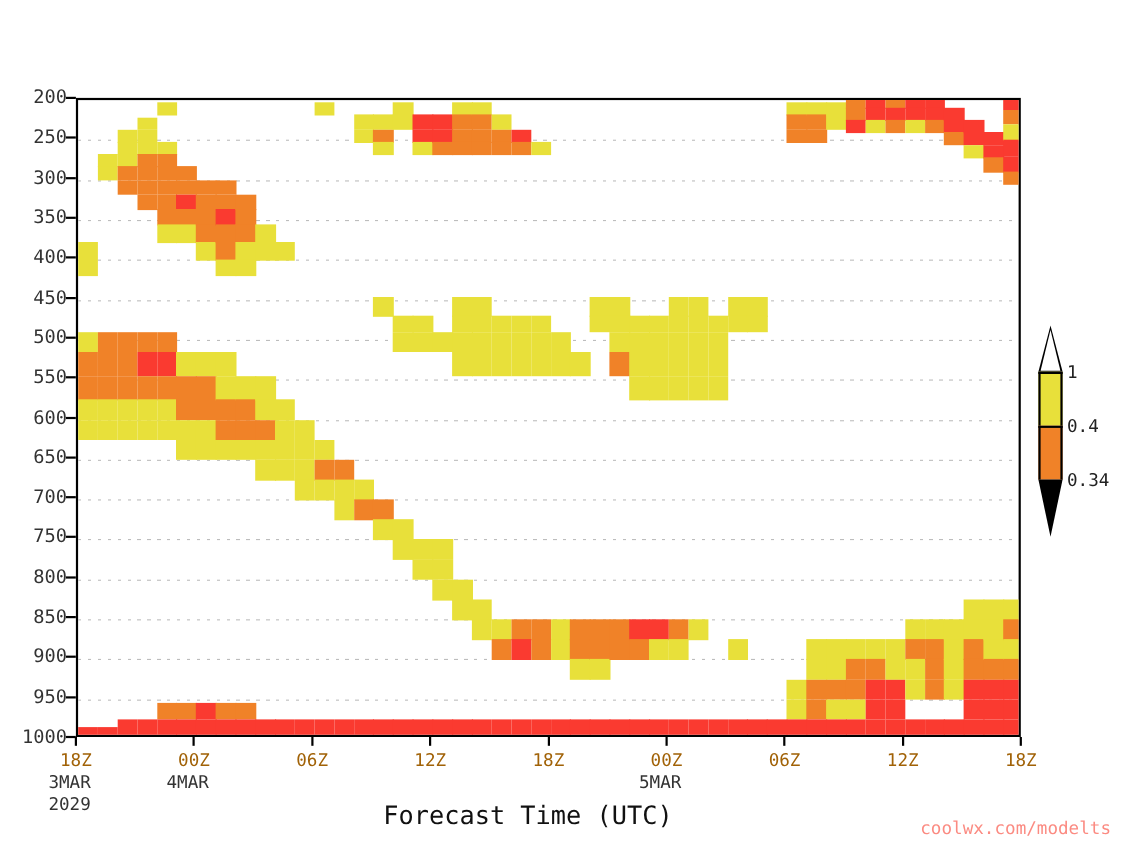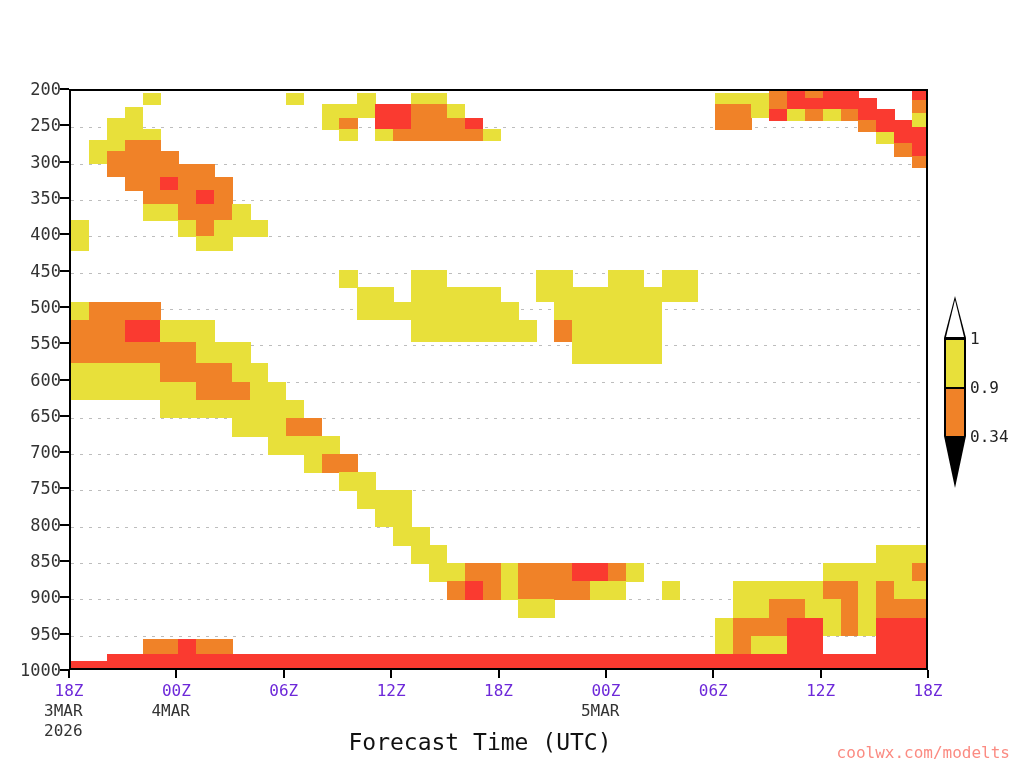--- a/index.html
+++ b/index.html
@@ -21,21 +21,21 @@
     background-image:repeating-linear-gradient(to right,#bdbdbd 0px,#bdbdbd 3px,transparent 3px,transparent 9px);}
   #terrain-layer{top:auto;bottom:0;height:0;}
   .terrain{position:absolute;left:0;width:100%;background:#9C5A2E;}
 
   .ytick-lbl{position:absolute;right:992px;text-align:right;font-size:17px;color:#333;
     width:120px;transform:translateY(-50%);
     font-family:"DejaVu Sans Mono","Liberation Mono",monospace;}
   .ytick-mark{position:absolute;width:9px;height:2px;background:#000;}
 
   .xtick-mark{position:absolute;width:2px;height:8px;background:#000;}
-  .xtick-lbl{position:absolute;font-size:16px;color:#6d28d9;text-align:center;
+  .xtick-lbl{position:absolute;font-size:16px;color:#a16207;text-align:center;
     width:90px;transform:translateX(-50%);
     font-family:"DejaVu Sans Mono","Liberation Mono",monospace;}
   .xtick-sub{position:absolute;font-size:16px;color:#333;text-align:left;
     width:90px;font-family:"DejaVu Sans Mono","Liberation Mono",monospace;}
 
   #xaxis-title{position:absolute;left:200px;top:729px;width:560px;text-align:center;
     font-size:23px;color:#111;
     font-family:"DejaVu Sans Mono","Liberation Mono",monospace;}
   #watermark{position:absolute;right:14px;top:743px;font-size:16px;color:#FB8B82;
     font-family:"DejaVu Sans Mono","Liberation Mono",monospace;}
@@ -84,21 +84,21 @@
       <div class="ytick-mark" style="top: 596.375px; left: 60px;"></div>
       <div class="ytick-lbl" style="top: 633.688px; left: -59px; right: auto;">950</div>
       <div class="ytick-mark" style="top: 632.688px; left: 60px;"></div>
       <div class="ytick-lbl" style="top: 670px; left: -59px; right: auto;">1000</div>
       <div class="ytick-mark" style="top: 669px; left: 60px;"></div>
     </div>
   <div id="x-axis">
       <div class="xtick-mark" style="left: 68px; top: 670px;"></div>
       <div class="xtick-lbl" style="left: 69px; top: 681px;">18Z</div>
       <div class="xtick-sub" style="left: 44px; top: 701px;">3MAR</div>
-      <div class="xtick-sub" style="left: 44px; top: 721px;">2026</div>
+      <div class="xtick-sub" style="left: 44px; top: 721px;">2029</div>
       <div class="xtick-mark" style="left: 175.375px; top: 670px;"></div>
       <div class="xtick-lbl" style="left: 176.375px; top: 681px;">00Z</div>
       <div class="xtick-sub" style="left: 151.375px; top: 701px;">4MAR</div>
       <div class="xtick-mark" style="left: 282.75px; top: 670px;"></div>
       <div class="xtick-lbl" style="left: 283.75px; top: 681px;">06Z</div>
       <div class="xtick-mark" style="left: 390.125px; top: 670px;"></div>
       <div class="xtick-lbl" style="left: 391.125px; top: 681px;">12Z</div>
       <div class="xtick-mark" style="left: 497.5px; top: 670px;"></div>
       <div class="xtick-lbl" style="left: 498.5px; top: 681px;">18Z</div>
       <div class="xtick-mark" style="left: 604.875px; top: 670px;"></div>
@@ -519,17 +519,17 @@
   <div id="xaxis-title">Forecast Time (UTC)</div>
 
   <div id="legend">
       <div style="position: absolute; left: 8px; top: 0px; width: 0px; height: 0px; border-left: 11px solid transparent; border-right: 11px solid transparent; border-bottom: 42px solid rgb(0, 0, 0);"></div>
       <div style="position: absolute; left: 10px; top: 4px; width: 0px; height: 0px; border-left: 9px solid transparent; border-right: 9px solid transparent; border-bottom: 37px solid rgb(255, 255, 255);"></div>
       <div class="lg-bar" style="top: 42px; height: 49px; background: rgb(232, 224, 58); border-top: 2px solid rgb(0, 0, 0);"></div>
       <div class="lg-bar" style="top: 91px; height: 49px; background: rgb(240, 130, 40); border-top: 2px solid rgb(0, 0, 0);"></div>
       <div style="position: absolute; left: 8px; top: 140px; width: 0px; height: 0px; border-left: 11px solid transparent; border-right: 11px solid transparent; border-top: 52px solid rgb(0, 0, 0);"></div>
       <div style="position: absolute; left: 10px; top: 141px; width: 0px; height: 0px; border-left: 9px solid transparent; border-right: 9px solid transparent; border-top-color: rgb(250, 58, 48);"></div>
       <div class="lg-lbl" style="top: 42px;">1</div>
-      <div class="lg-lbl" style="top: 91px;">0.9</div>
+      <div class="lg-lbl" style="top: 91px;">0.4</div>
       <div class="lg-lbl" style="top: 140px;">0.34</div>
     </div>
 
 </div>
 
 </body></html>

